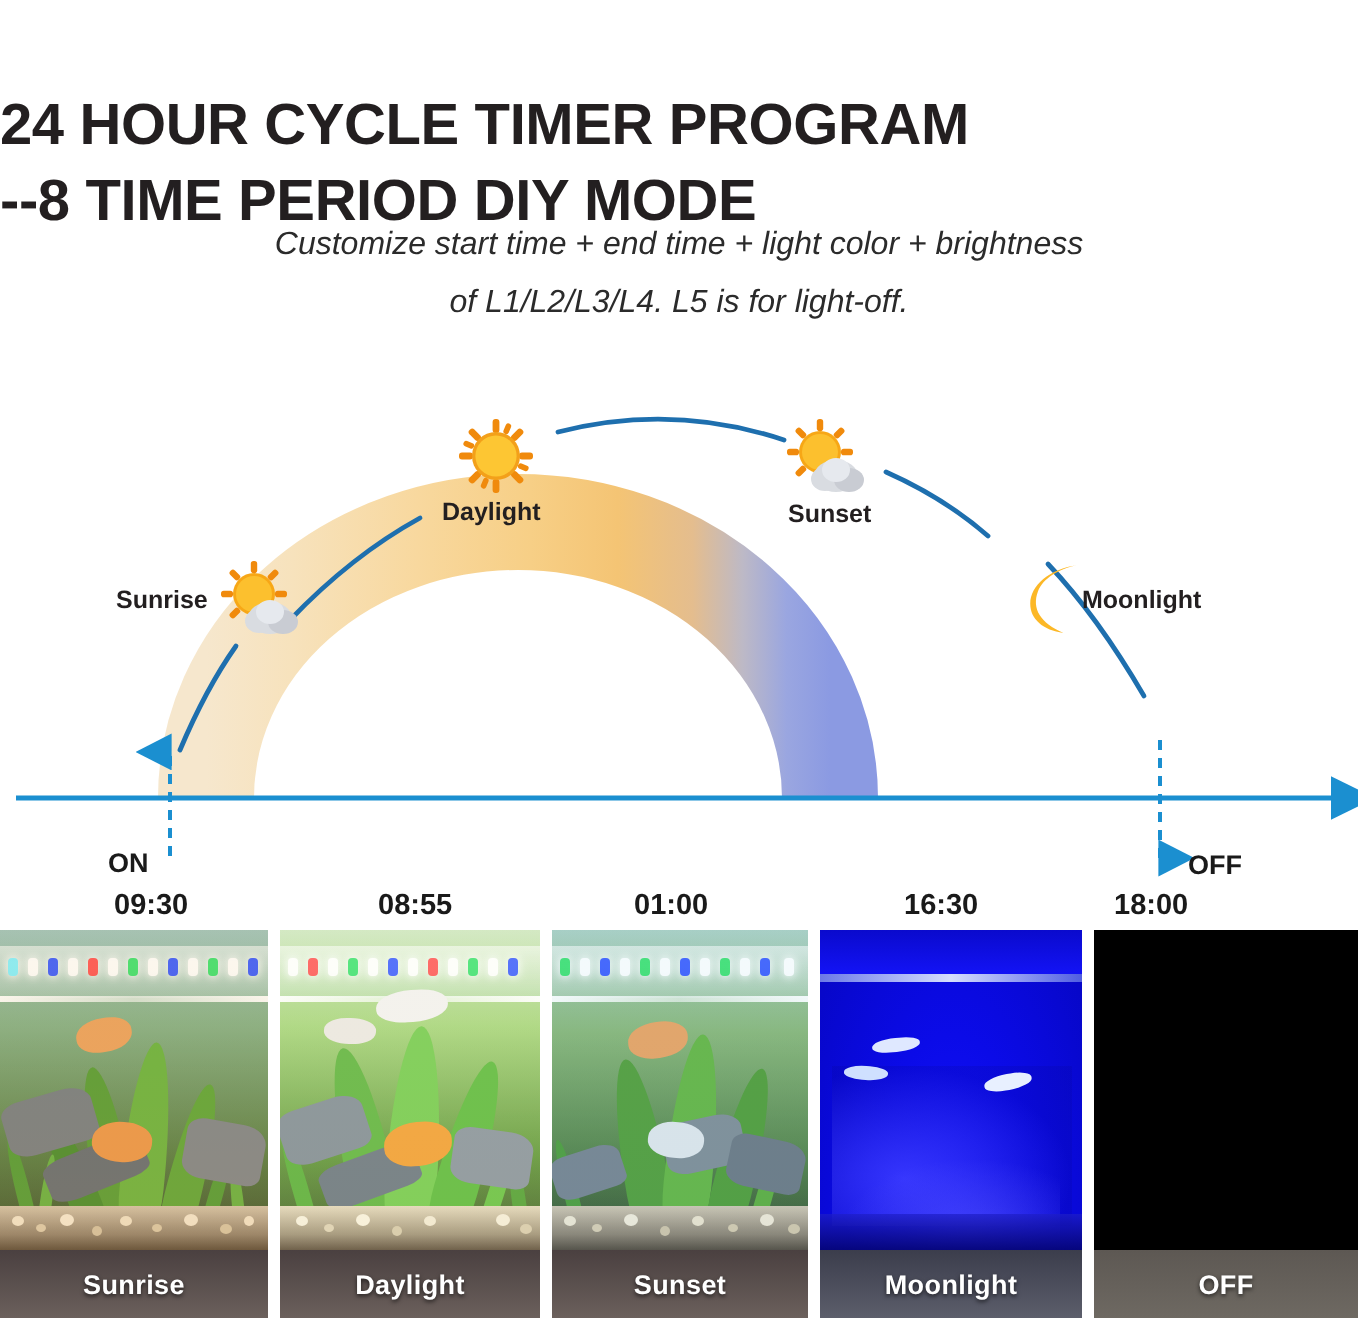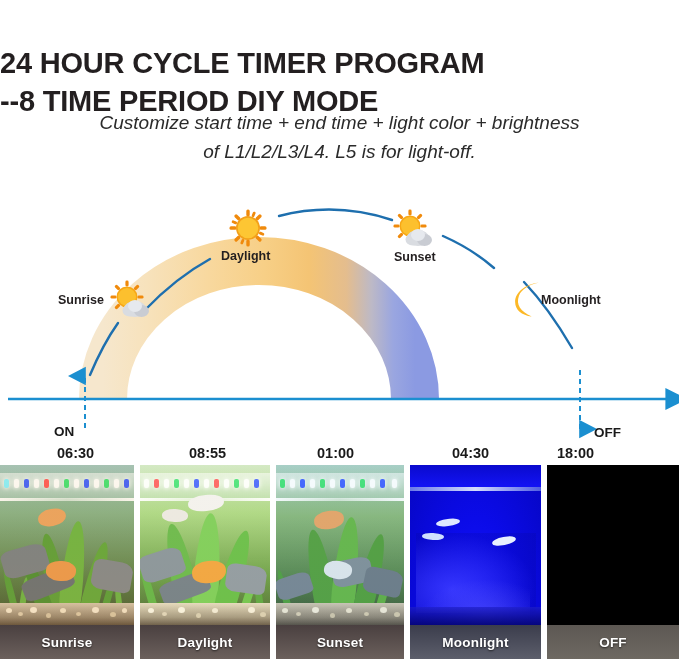--- a/index.html
+++ b/index.html
@@ -11,21 +11,21 @@
   .page{position:absolute;inset:0;background:#fff;}
 
   
   .title-block{position:absolute;left:0;top:2px;width:679px;text-align:left;margin-top:42px;}
   .title-line{
     font-size:29px;font-weight:700;color:#231f20;letter-spacing:-0.2px;
     line-height:38px;white-space:nowrap;
   }
   .subtitle-block{position:absolute;left:0;top:108px;width:679px;text-align:center;}
   .subtitle-line{
-    font-size:19px;font-style:italic;color:#2b2b2b;line-height:29px;white-space:nowrap;
+    font-size:16px;font-style:italic;color:#2b2b2b;line-height:29px;white-space:nowrap;
   }
 
   
   .diagram{position:absolute;left:0;top:180px;width:679px;height:285px;}
   .diagram svg{position:absolute;left:0;top:0;}
 
   .dg-label{
     position:absolute;font-size:12.5px;font-weight:700;color:#231f20;white-space:nowrap;
   }
   .icon{position:absolute;}
@@ -219,24 +219,24 @@
       <svg width="34" height="38" viewBox="0 0 34 38">
         <path d="M24.5,2.5 C13.5,4.5 6,12.5 6,21.5 C6,29 11,34.5 19,35.8
                  C10,31 6.5,24 9,15.5 C11,9 17,4.5 24.5,2.5 Z" transform="translate(2,0) scale(1.28,1.02) translate(-2,0)" fill="#fcb827"></path>
       </svg>
     </div>
     <div class="dg-label" style="left:541px;top:113px;">Moonlight</div>
 
     <div class="tl-text" style="left:54px;top:244px;">ON</div>
     <div class="tl-text" style="left:594px;top:245px;">OFF</div>
 
-    <div class="tl-time" style="left:57px;top:265px;">06:30</div>
+    <div class="tl-time" style="left:57px;top:265px;">09:30</div>
     <div class="tl-time" style="left:189px;top:265px;">08:55</div>
     <div class="tl-time" style="left:317px;top:265px;">01:00</div>
-    <div class="tl-time" style="left:452px;top:265px;">04:30</div>
+    <div class="tl-time" style="left:452px;top:265px;">16:30</div>
     <div class="tl-time" style="left:557px;top:265px;">18:00</div>
   </div>
 
   <div class="strip">
 
     <div class="panel" style="left:0;width:134px;">
       <div class="scene" style="background:linear-gradient(180deg,#6d8f6a 0%,#7fae6d 22%,#59803f 55%,#3b4a28 100%);">
         <div class="water" style="background:linear-gradient(180deg,#9fc4bd 0%,#7fae86 30%,#4f7b43 70%,#2f4626 100%);opacity:.95;"></div>
         <div class="ledbar">
           <span class="led" style="left:4px;background:#7ef0ff;"></span>

